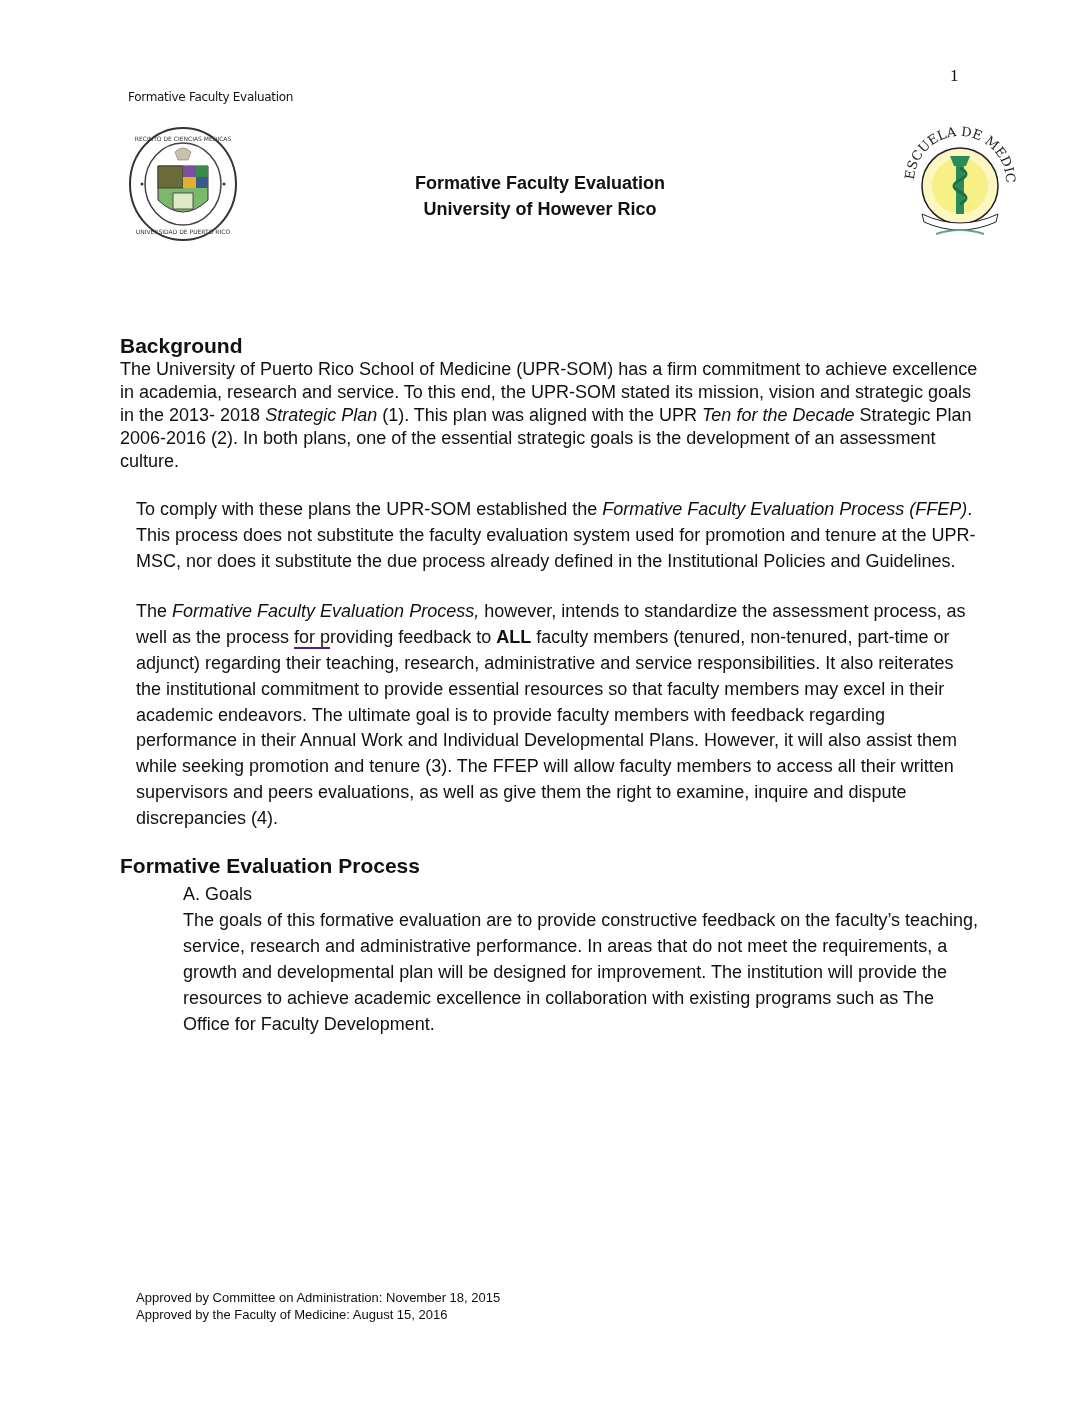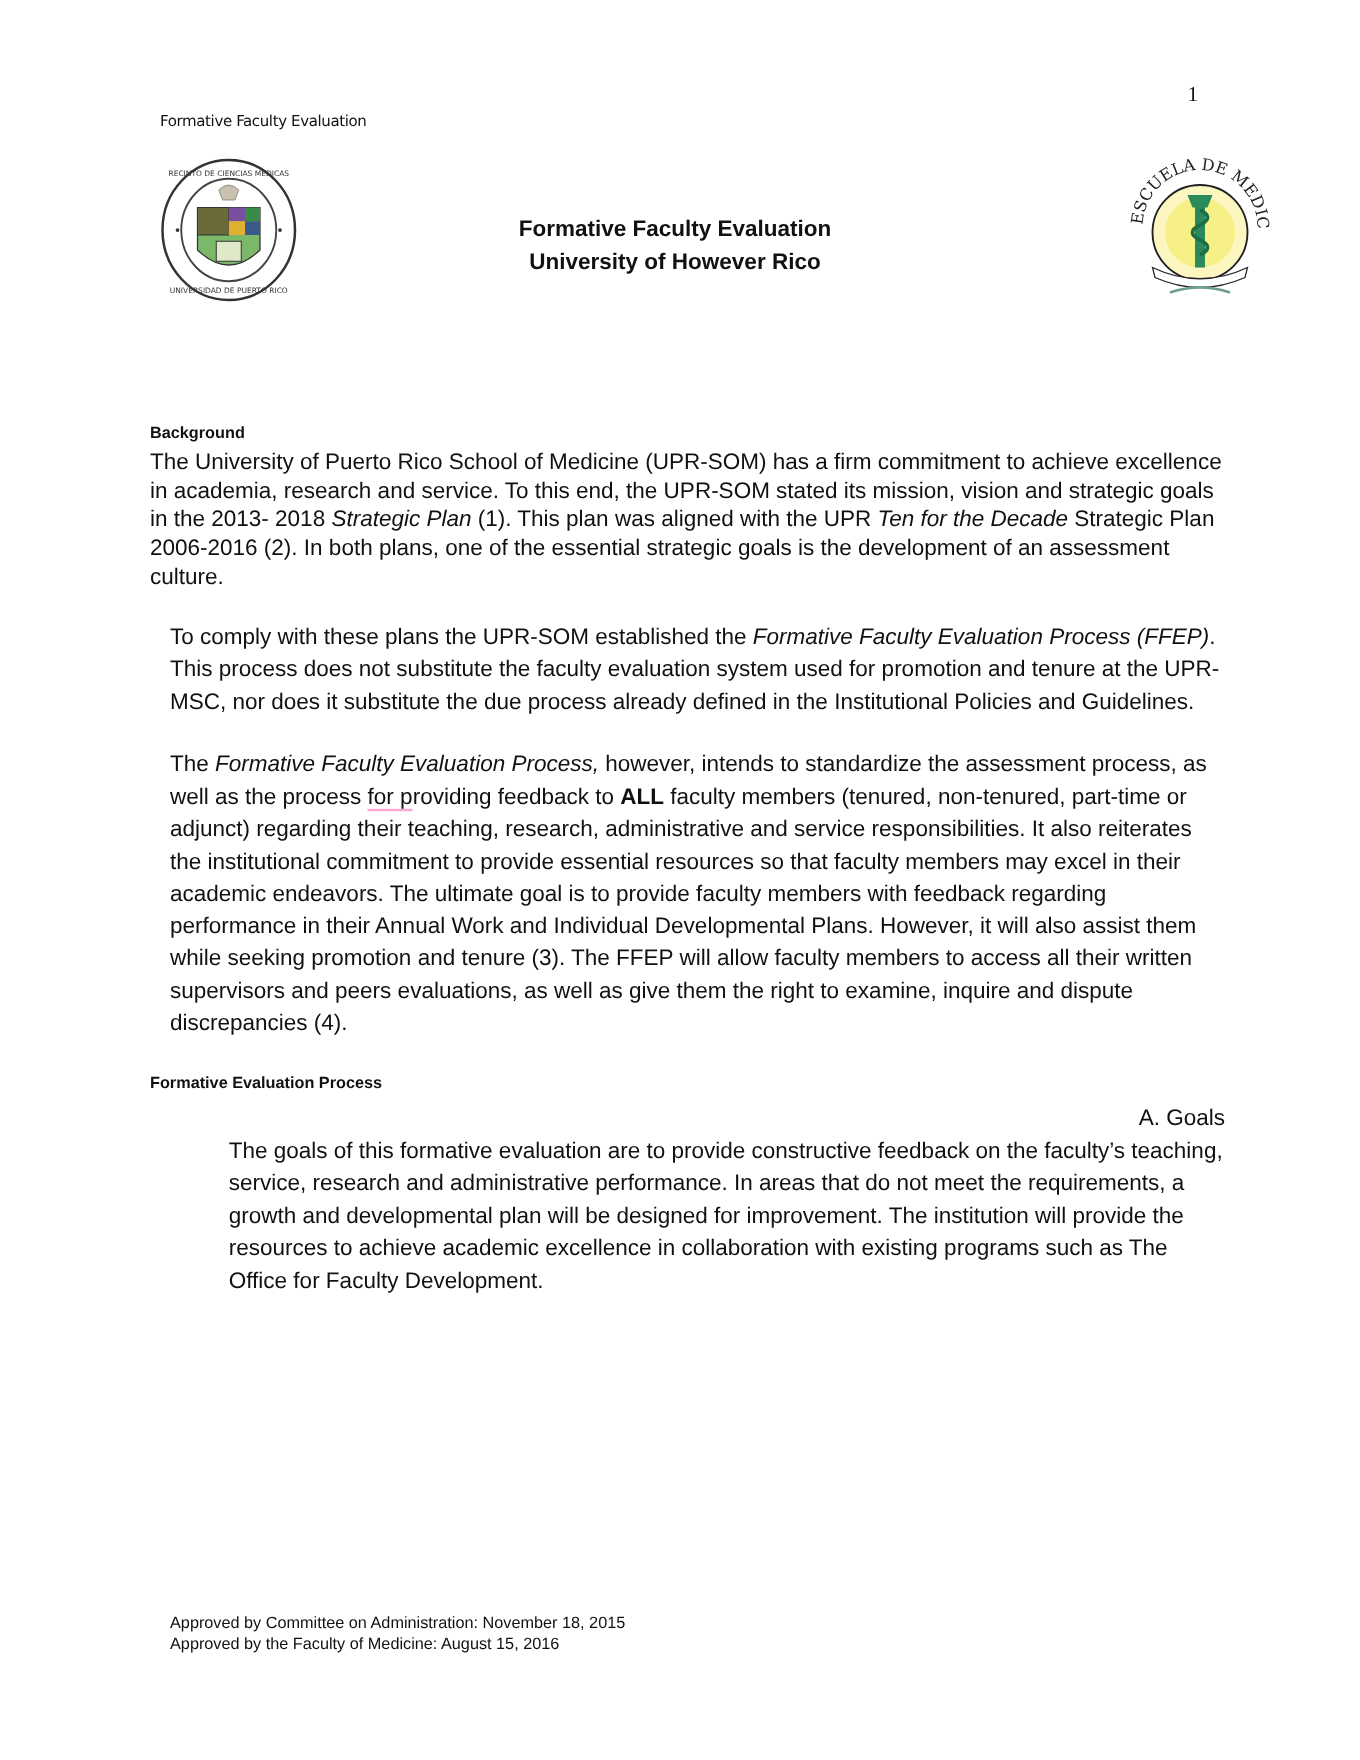--- a/index.html
+++ b/index.html
@@ -5,26 +5,26 @@
   html, body { margin: 0; padding: 0; background: #ffffff; }
   body { width: 1088px; height: 1408px; position: relative; overflow: hidden;
          font-family: "Liberation Sans", sans-serif; color: #111; }
   .page-number { position: absolute; left: 950px; top: 66px; font-family: "Liberation Serif", serif; font-size: 17px; }
   .running-header { position: absolute; left: 128px; top: 90px; font-size: 12px; font-family: "DejaVu Sans", sans-serif; letter-spacing: -0.3px; }
   .logo-left { position: absolute; left: 128px; top: 126px; width: 110px; height: 116px; }
   .logo-right { position: absolute; left: 900px; top: 110px; width: 120px; height: 132px; }
   .title-block { position: absolute; left: 340px; top: 170px; width: 400px; text-align: center; font-weight: bold; font-size: 18px; line-height: 26px; }
   .title-block div { margin: 0; }
   .content { position: absolute; left: 120px; top: 334px; width: 860px; font-size: 18px; }
-  .h { font-weight: bold; font-size: 13px; line-height: 24px; margin: 0; }
+  .h { font-weight: bold; font-size: 21px; line-height: 24px; margin: 0; }
   .p1 { line-height: 23px; margin: 0 0 24px 0; }
   .p { line-height: 25.8px; margin: 0 0 25px 16px; }
-  .goals-label { line-height: 25px; margin: 4px 0 0 63px; text-align: right; }
+  .goals-label { line-height: 25px; margin: 4px 0 0 63px; }
   .goals-text { line-height: 26px; margin: 0 0 0 63px; }
-  .ul-artifact { border-bottom: 2px solid #f9a8d4; }
+  .ul-artifact { border-bottom: 2px solid #4c1d95; }
   .footer { position: absolute; left: 136px; top: 1289px; font-size: 13px; line-height: 17px; }
   i { font-style: italic; }
   b { font-weight: bold; text-align: right; }
 </style>
 </head>
 <body>
 
 <div class="page-number">1</div>
 <div class="running-header">Formative Faculty Evaluation</div>
 

